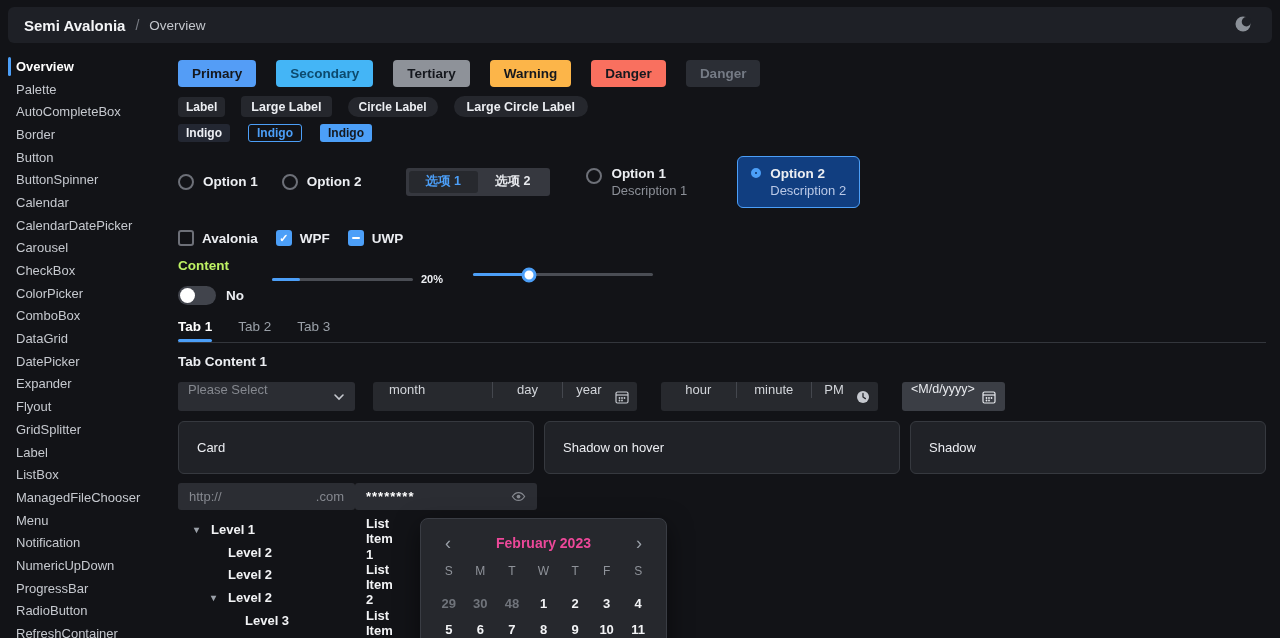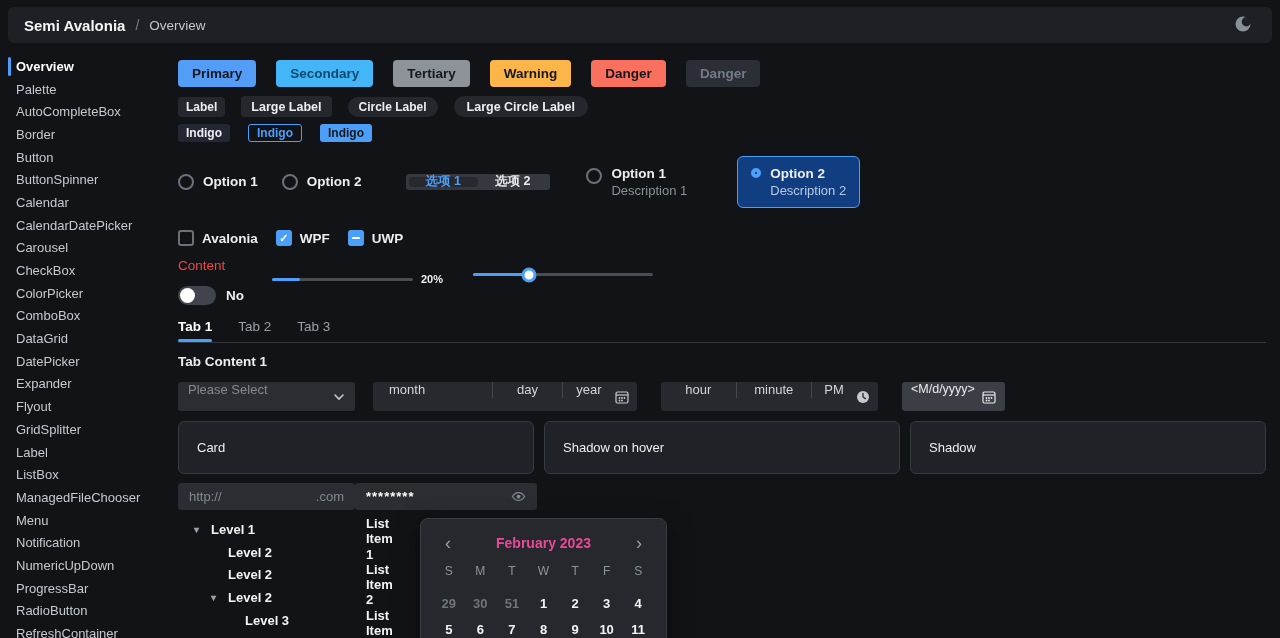--- a/index.html
+++ b/index.html
@@ -46,21 +46,21 @@
   .tag{height:18px;padding:0 8px;font-size:12px;font-weight:700;border-radius:3px;
        display:inline-flex;align-items:center;}
   .v-ghost{background:#232732;color:#edeff4;}
   .v-outline{border:1px solid var(--accent);color:var(--accent);background:transparent;}
   .v-solid{background:var(--accent);color:#15181e;}
   
   .radio-row{margin-top:12px;align-items:center;min-height:55px;}
   .radio{display:flex;align-items:center;gap:9px;font-weight:700;font-size:13.5px;
          color:#eceef2;margin-right:24px;cursor:pointer;}
   .rdot{width:16px;height:16px;border:2px solid #6d7078;border-radius:50%;flex:none;}
-  .btn-group{display:flex;background:#36383f;border-radius:3px;padding:3px;height:16px;
+  .btn-group{display:flex;background:#36383f;border-radius:3px;padding:3px;height:28px;
              margin-left:20px;}
   .bg-item{padding:0 17px;display:flex;align-items:center;font-size:12.5px;font-weight:700;
            color:#e8eaee;border-radius:3px;cursor:pointer;}
   .bg-item.selected{background:#27292e;color:var(--accent);}
   .radio-card{display:flex;gap:9px;padding:9px 13px;border-radius:6px;border:1px solid transparent;
               margin-left:22px;cursor:pointer;align-items:flex-start;}
   .radio-card .rdot{margin-top:2px;}
   .rc-text{display:flex;flex-direction:column;gap:2px;}
   .rc-title{font-size:13.5px;font-weight:700;color:#eceef2;}
   .rc-desc{font-size:13px;color:#8b8f97;}
@@ -71,21 +71,21 @@
   .check-row{gap:18px;margin-top:21px;}
   .check{display:flex;align-items:center;gap:8px;font-size:13.5px;font-weight:700;
          color:#eceef2;cursor:pointer;}
   .cbox{width:16px;height:16px;border-radius:3px;border:2px solid #6d7078;flex:none;
         display:flex;align-items:center;justify-content:center;}
   .s-checked .cbox,.s-indeterminate .cbox{background:var(--accent);border-color:var(--accent);}
   .s-checked .cbox::after{content:"\2713";font-size:11px;font-weight:700;color:#fff;}
   .s-indeterminate .cbox::after{content:"";width:8px;height:2px;background:#fff;border-radius:1px;}
   
   .slider-row{margin-top:12px;align-items:flex-start;}
-  .content-label{font-size:13.5px;font-weight:400;color:#ef4444;}
+  .content-label{font-size:13.5px;font-weight:700;color:#bef264;}
   .toggle-line{display:flex;align-items:center;gap:10px;margin-top:13px;}
   .toggle{width:38px;height:19px;border-radius:10px;background:#41444c;position:relative;cursor:pointer;}
   .toggle::after{content:"";position:absolute;left:2px;top:2px;width:15px;height:15px;
                  border-radius:50%;background:#fff;}
   .toggle-state{font-size:13.5px;font-weight:700;color:#eceef2;}
   .slider-wrap1{display:flex;align-items:center;gap:8px;margin-left:28px;margin-top:15px;}
   .slider{position:relative;height:3px;border-radius:2px;background:#4a4d54;cursor:pointer;}
   .slider .fill{position:absolute;left:0;top:0;height:100%;background:var(--accent);border-radius:2px;}
   .slider .thumb{position:absolute;top:50%;transform:translate(-50%,-50%);width:15px;height:15px;
                  border-radius:50%;background:#fff;border:3px solid var(--accent);}
@@ -493,21 +493,21 @@
               <span class="dow">T</span>
               <span class="dow">W</span>
               <span class="dow">T</span>
               <span class="dow">F</span>
               <span class="dow">S</span>
             </div>
           <div class="day-grid">
 
           <span class="day muted">29</span>
               <span class="day muted">30</span>
-              <span class="day muted">51</span>
+              <span class="day muted">48</span>
               <span class="day">1</span>
               <span class="day">2</span>
               <span class="day">3</span>
               <span class="day">4</span>
               <span class="day">5</span>
               <span class="day">6</span>
               <span class="day">7</span>
               <span class="day">8</span>
               <span class="day">9</span>
               <span class="day">10</span>

